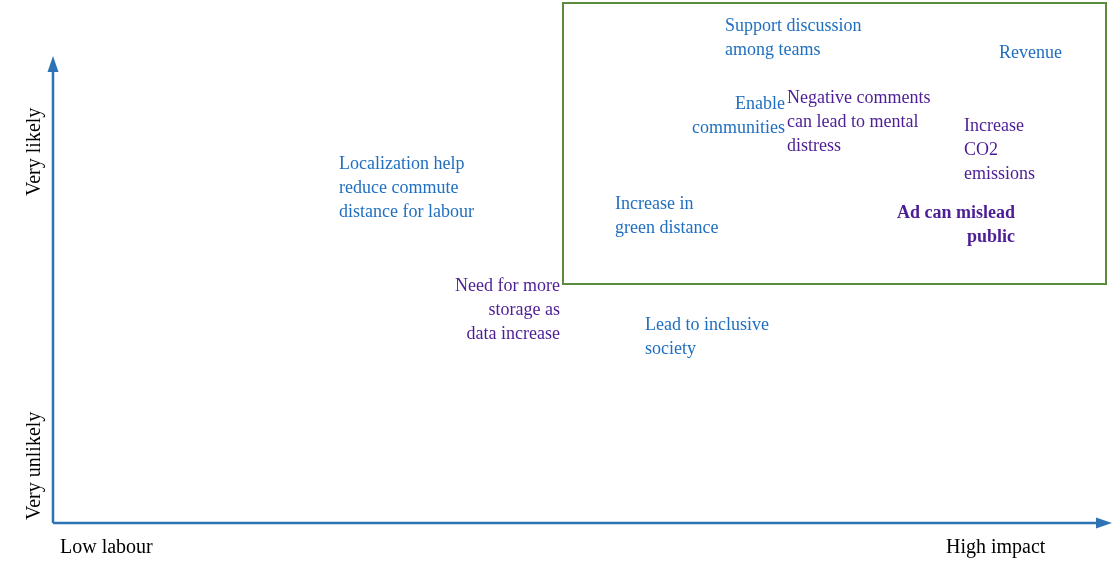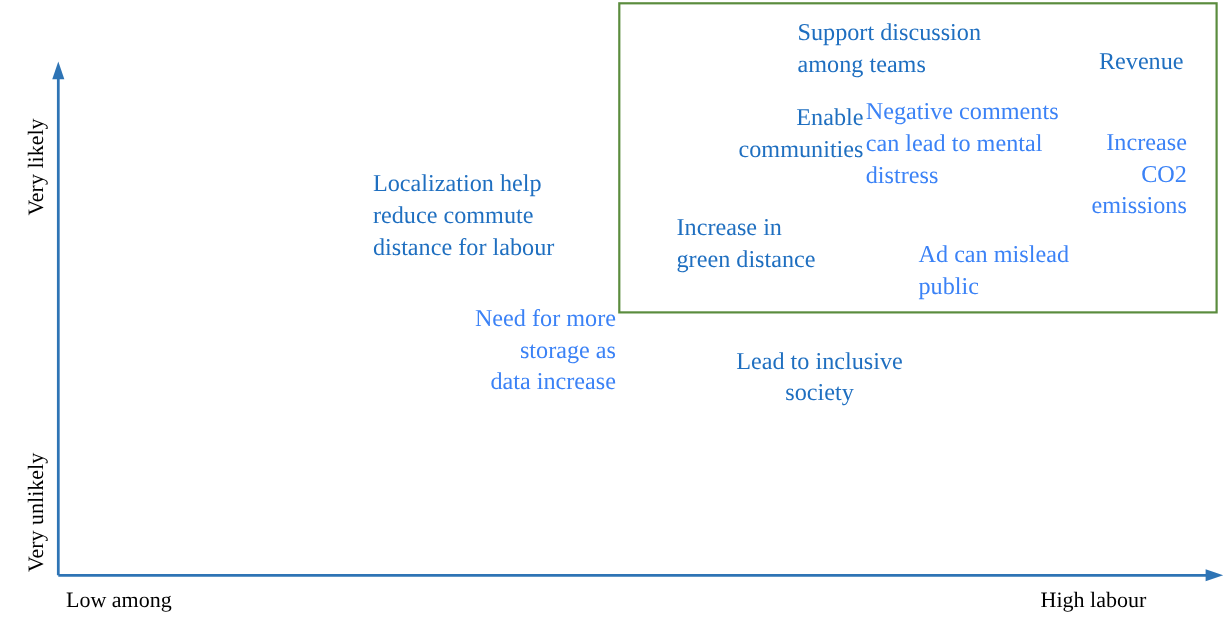--- a/index.html
+++ b/index.html
@@ -36,67 +36,67 @@
   }
   .highlight-box {
     position: absolute;
     border: 2px solid #5b8c3e;
     background: transparent;
     box-sizing: border-box;
   }
   .note {
     position: absolute;
     font-family: "Liberation Serif", serif;
-    font-size: 22px;
+    font-size: 18px;
     line-height: 1.32;
     white-space: pre-line;
   }
   .note.opportunity { color: #1f6fc0; }
-  .note.risk { color: #3b82f6; }
+  .note.risk { color: #4c1d95; }
 </style>
 </head>
 <body>
 
 <div id="canvas">
 
   <svg class="axis-svg" viewBox="0 0 1117 565">
 
     <line x1="53" y1="70" x2="53" y2="523" stroke="#2e74b5" stroke-width="2.5"></line>
     <polygon points="53,56 47.5,72 58.5,72" fill="#2e74b5"></polygon>
 
     <line x1="53" y1="523" x2="1100" y2="523" stroke="#2e74b5" stroke-width="2.5"></line>
     <polygon points="1112,523 1096,517.5 1096,528.5" fill="#2e74b5"></polygon>
   </svg>
 
   <div class="highlight-box" style="left:562px; top:2px; width:545px; height:283px;"></div>
 
   <div class="axis-label vertical" style="left:22px; top:196px;">Very likely</div>
   <div class="axis-label vertical" style="left:22px; top:520px;">Very unlikely</div>
-  <div class="axis-label" style="left:60px; top:535px;">Low among</div>
-  <div class="axis-label" style="left:946px; top:535px;">High labour</div>
+  <div class="axis-label" style="left:60px; top:535px;">Low labour</div>
+  <div class="axis-label" style="left:946px; top:535px;">High impact</div>
 
   <div id="notes-layer">
       <div class="note opportunity" style="left: 725px; top: 14px; width: 240px; text-align: left;">Support discussion
 among teams</div>
       <div class="note opportunity" style="left: 999px; top: 41px; width: 120px; text-align: left;">Revenue</div>
       <div class="note opportunity" style="left: 625px; top: 92px; width: 160px; text-align: right;">Enable
 communities</div>
       <div class="note risk" style="left: 787px; top: 86px; width: 220px; text-align: left;">Negative comments
 can lead to mental
 distress</div>
-      <div class="note risk" style="left: 964px; top: 114px; width: 115px; text-align: right;">Increase
+      <div class="note risk" style="left: 964px; top: 114px; width: 115px; text-align: left;">Increase
 CO2
 emissions</div>
       <div class="note opportunity" style="left: 339px; top: 152px; width: 230px; text-align: left; font-family: Liberation Serif, serif;">Localization help
 reduce commute
 distance for labour</div>
       <div class="note opportunity" style="left: 615px; top: 192px; width: 200px; text-align: left;">Increase in
 green distance</div>
-      <div class="note risk" style="left: 835px; top: 216px; width: 180px; text-align: left;">Ad can mislead
+      <div class="note risk" style="left: 835px; top: 201px; width: 180px; text-align: right; font-weight: bold;">Ad can mislead
 public</div>
       <div class="note risk" style="left: 385px; top: 274px; width: 175px; text-align: right;">Need for more
 storage as
 data increase</div>
-      <div class="note opportunity" style="left: 645px; top: 313px; width: 200px; text-align: center;">Lead to inclusive
+      <div class="note opportunity" style="left: 645px; top: 313px; width: 200px; text-align: left;">Lead to inclusive
 society</div>
     </div>
 
 </div>
 
 </body></html>

